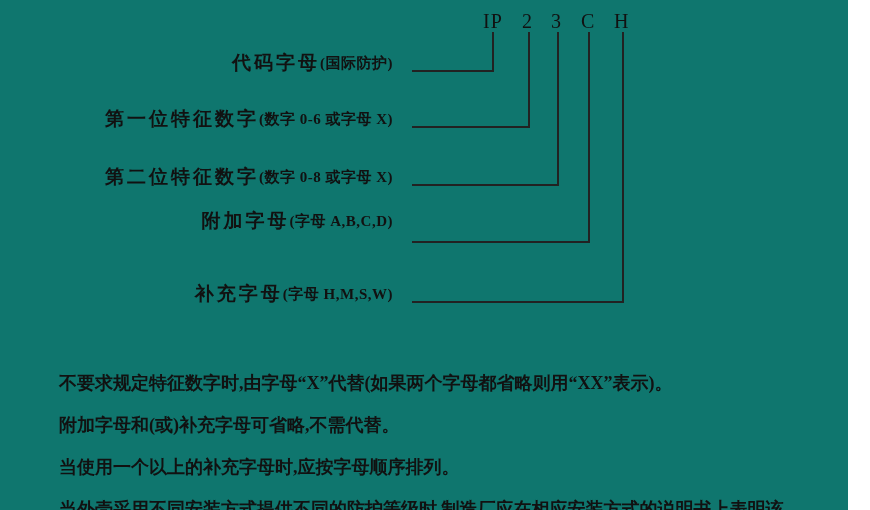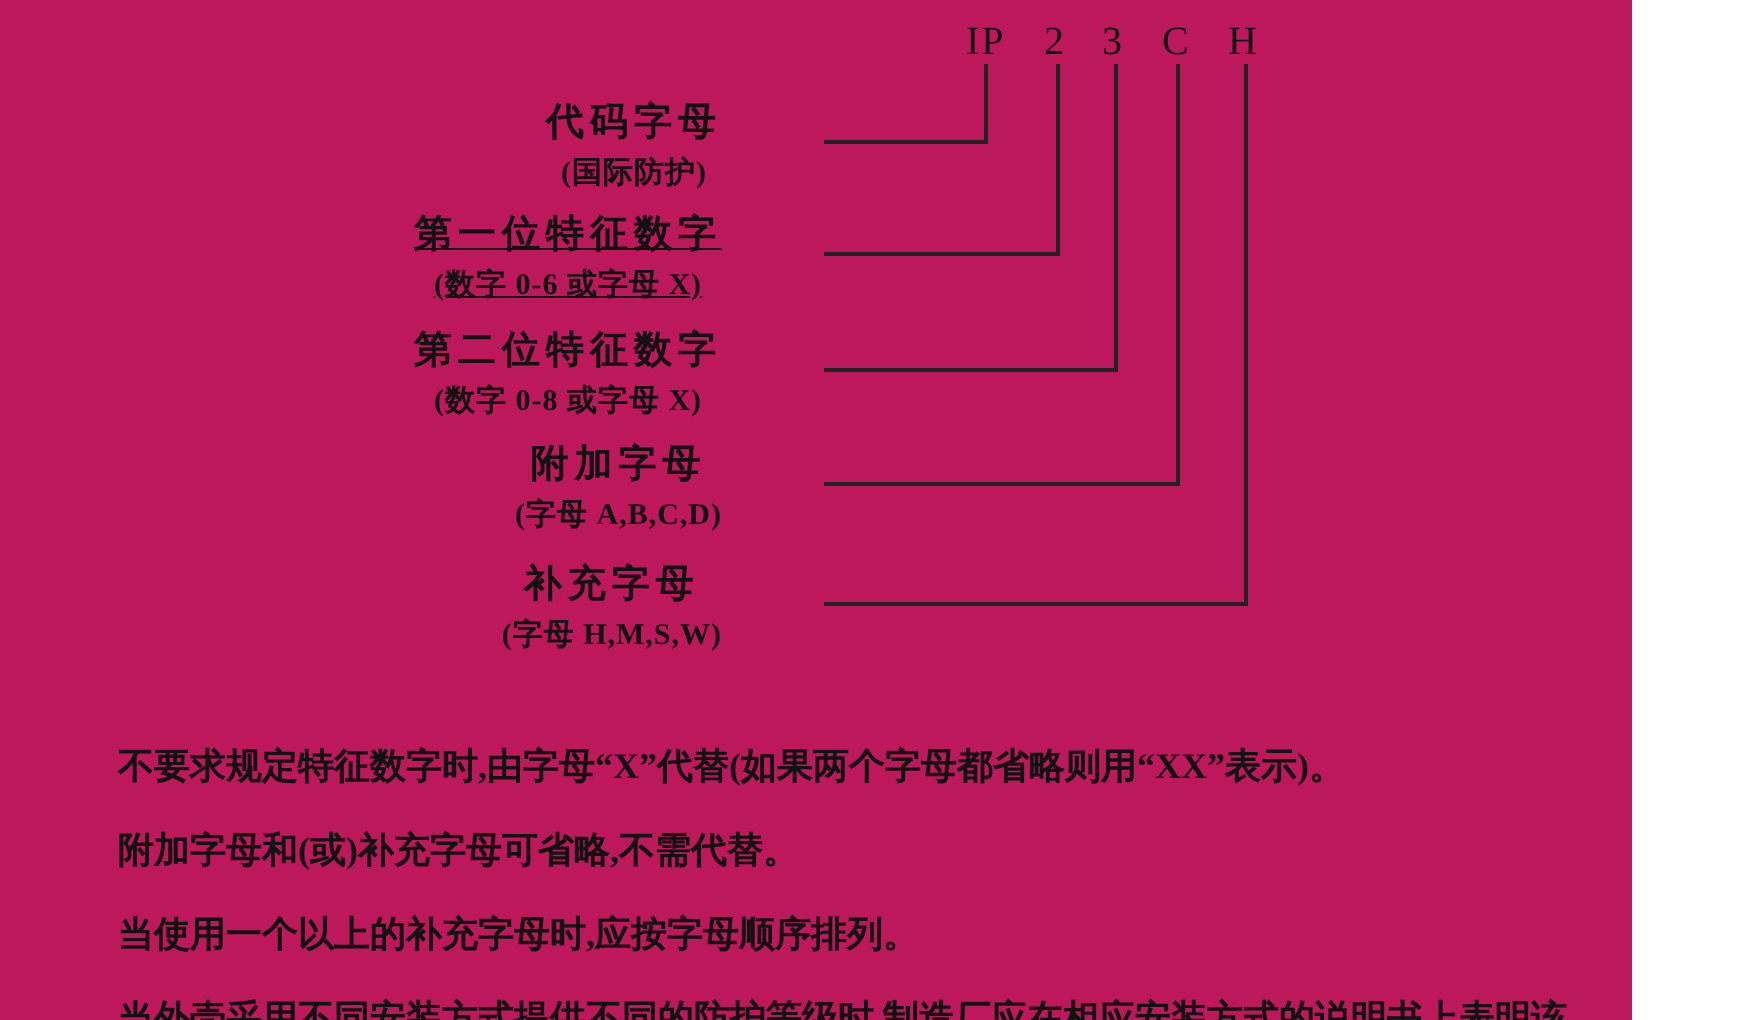--- a/index.html
+++ b/index.html
@@ -1,23 +1,22 @@
 <!DOCTYPE html>
 <html><head>
 <meta charset="utf-8">
 <style>
   html,body{margin:0;padding:0;background:#fff;}
   #page{
     position:relative;
-    width:768px;height:510px;
-    background:#be185d;
+    width:848px;height:510px;
+    background:#0f766e;
     font-family:"Liberation Serif", serif;
     color:#111111;
     overflow:hidden;
-    padding-left:48px;
   }
   
   .code-char{
     position:absolute;top:10px;
     font-size:20px;font-weight:500;
     letter-spacing:1px;color:#111;
     white-space:nowrap;
   }
   #code-ip{left:483px;}
   #code-2{left:522px;}
@@ -34,27 +33,27 @@
   #h-2{left:412px;top:126px;width:118px;}
   #v-3{left:557px;top:32px;height:154px;}
   #h-3{left:412px;top:184px;width:147px;}
   #v-c{left:588px;top:32px;height:211px;}
   #h-c{left:412px;top:241px;width:178px;}
   #v-h{left:622px;top:32px;height:271px;}
   #h-h{left:412px;top:301px;width:212px;}
   
   .label-block{
     position:absolute;right:455px;
-    display:flex;flex-direction:column;align-items:center;
+    display:flex;flex-direction:row;align-items:center;
     text-align:right;white-space:nowrap;
   }
   #lb-1{top:50px;}
-  #lb-2{top:106px;text-decoration:underline;}
+  #lb-2{top:106px;}
   #lb-3{top:164px;}
-  #lb-4{top:221px;}
+  #lb-4{top:208px;}
   #lb-5{top:281px;margin-left:32px;}
   .label-title{
     font-size:19px;font-weight:700;
     letter-spacing:3px;line-height:24px;
   }
   .label-note{
     font-size:15px;font-weight:700;
     letter-spacing:0.5px;line-height:24px;margin-top:1px;
   }
   

